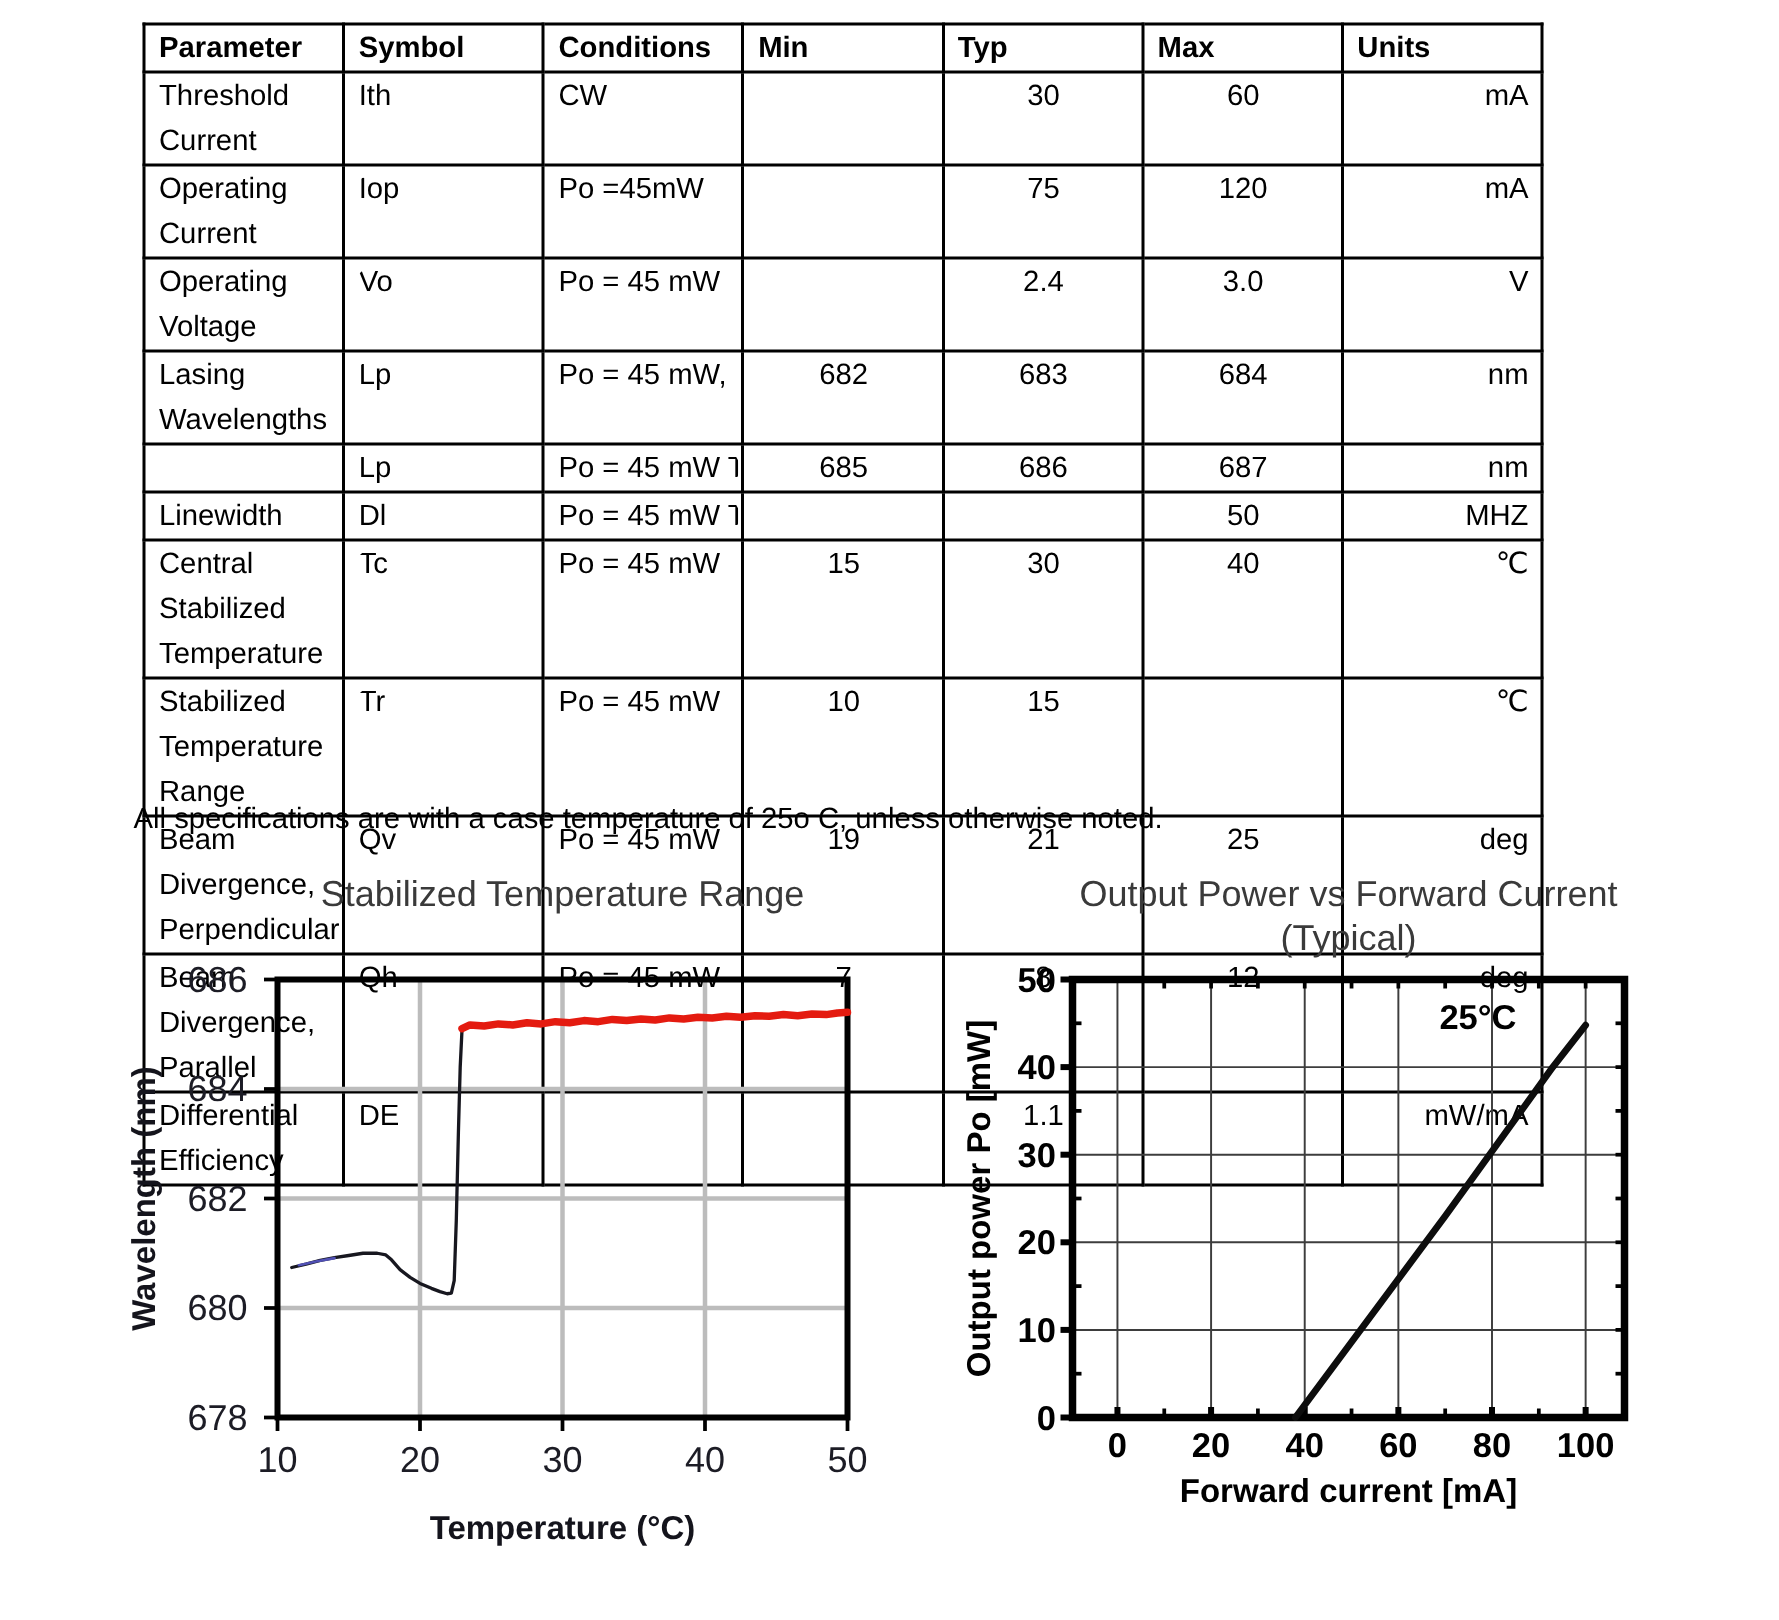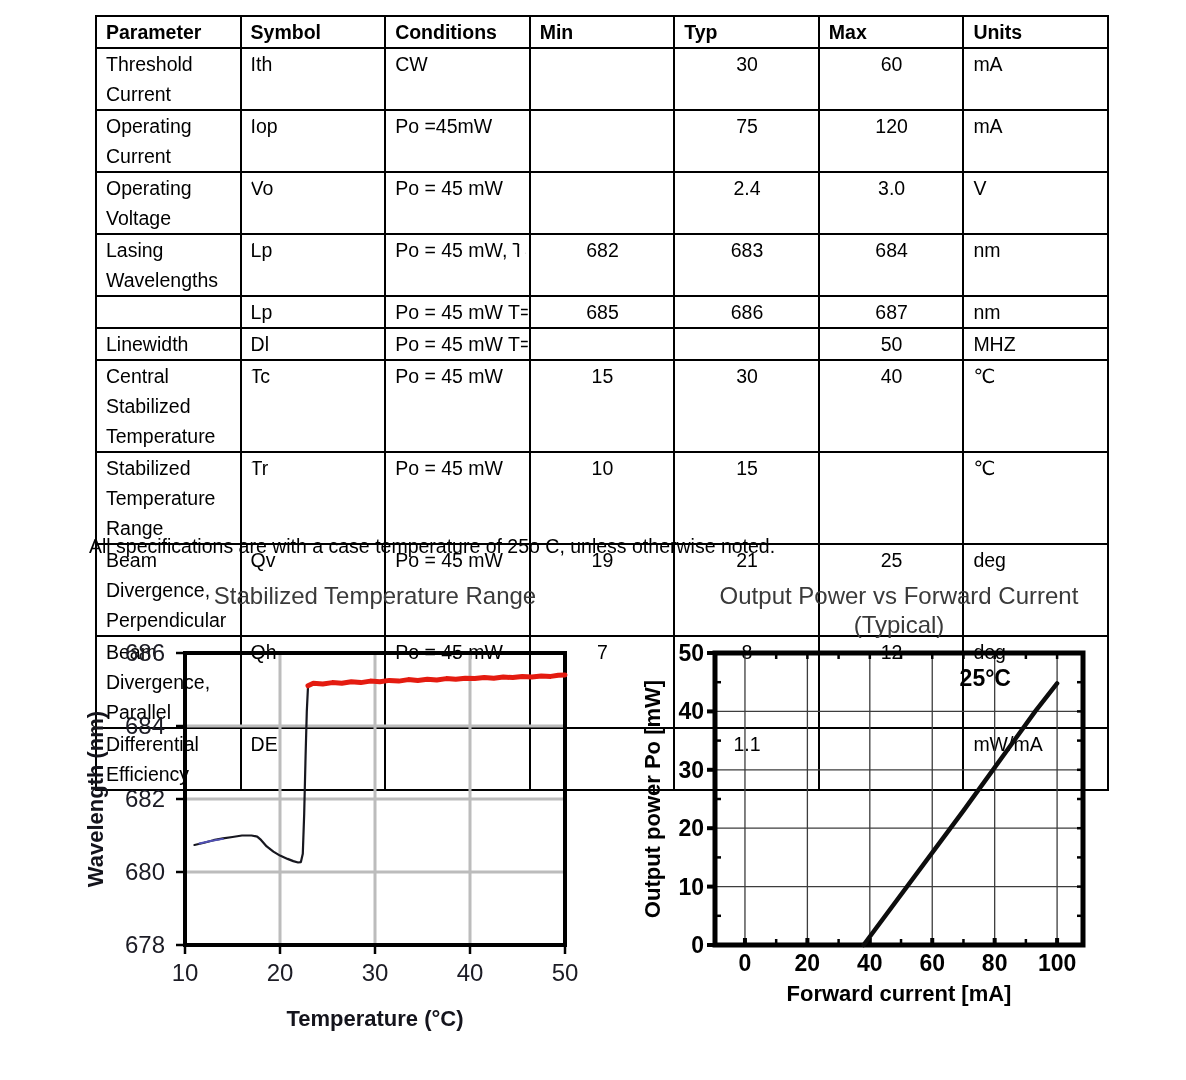--- a/index.html
+++ b/index.html
@@ -1,28 +1,28 @@
 <!DOCTYPE html>
 <html><head>
 <meta charset="utf-8">
 <style>
   html,body{margin:0;padding:0;background:#fff;}
   body{font-family:"Liberation Sans","DejaVu Sans",sans-serif;color:#000;}
   #page{position:relative;width:1186px;height:1080px;background:#fff;overflow:hidden;}
 
   
   table.spec{position:absolute;left:95px;top:15px;border-collapse:collapse;
-    table-layout:fixed;width:1014px;font-size:19.5px;line-height:30px;}
+    table-layout:fixed;width:934px;font-size:19.5px;line-height:30px;}
   table.spec th,table.spec td{border:2px solid #000;padding:0 8px 0 9px;
     vertical-align:top;height:30px;overflow:hidden;}
   table.spec th{text-align:left;font-weight:bold;white-space:nowrap;}
   td.c0{white-space:pre-line;border-radius:17px;}
   td.c1,td.c2{white-space:nowrap;text-align:left;border-radius:31px;}
   td.c3,td.c4,td.c5{text-align:center;white-space:nowrap;}
-  td.c6{text-align:left;white-space:nowrap;}
+  td.c6{text-align:right;white-space:nowrap;}
 
   .note{position:absolute;left:89px;top:535px;font-size:19.5px;}
 
   svg#charts{position:absolute;left:0;top:0;width:1186px;height:1080px;pointer-events:none;}
   svg text{font-family:"Liberation Sans","DejaVu Sans",sans-serif;}
 </style>
 </head>
 <body>
 
 <div id="page">

